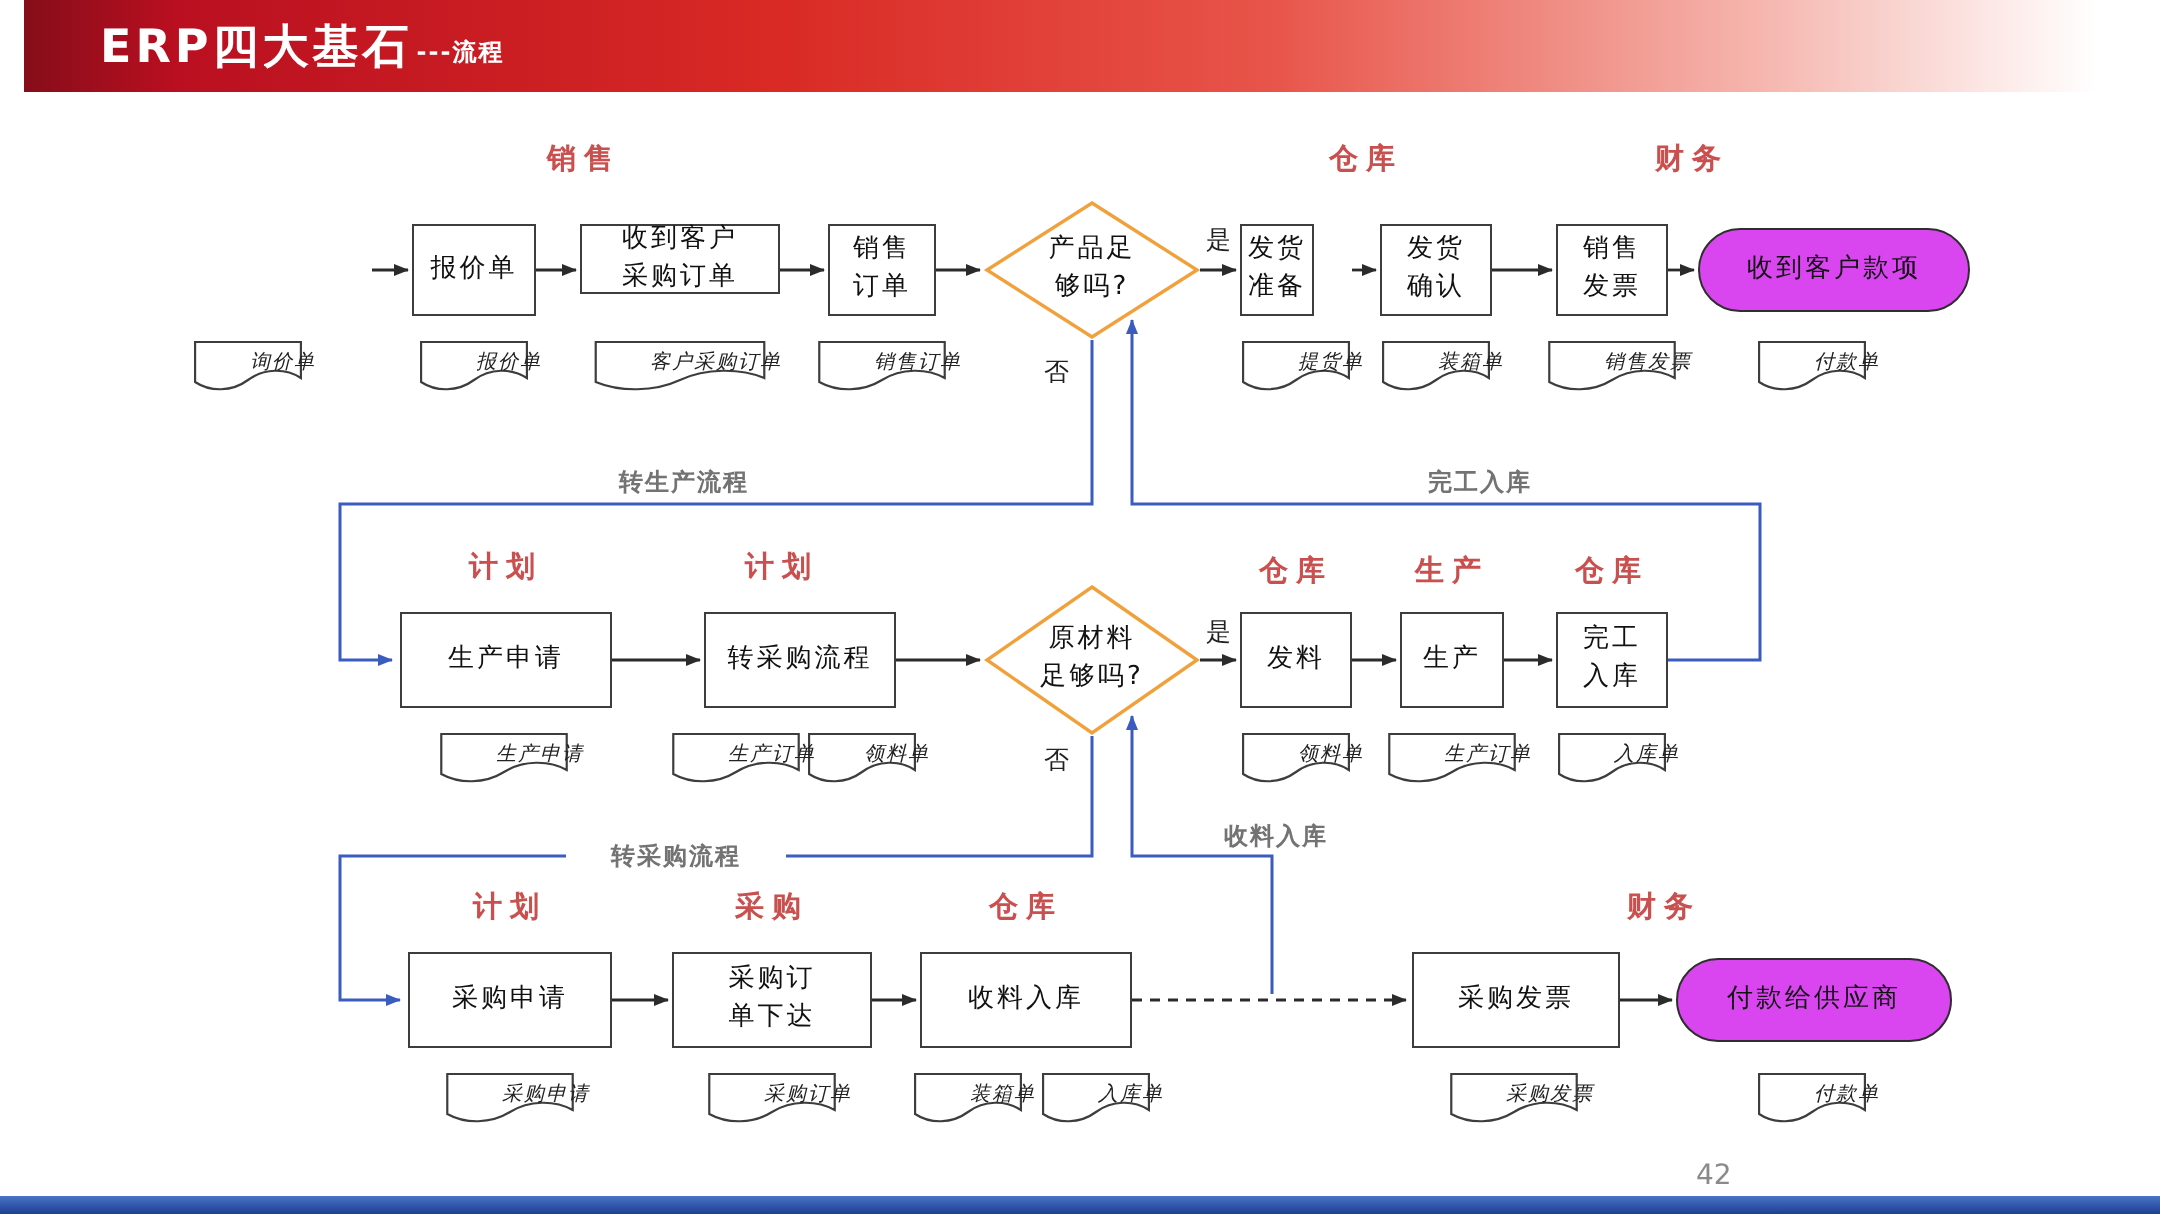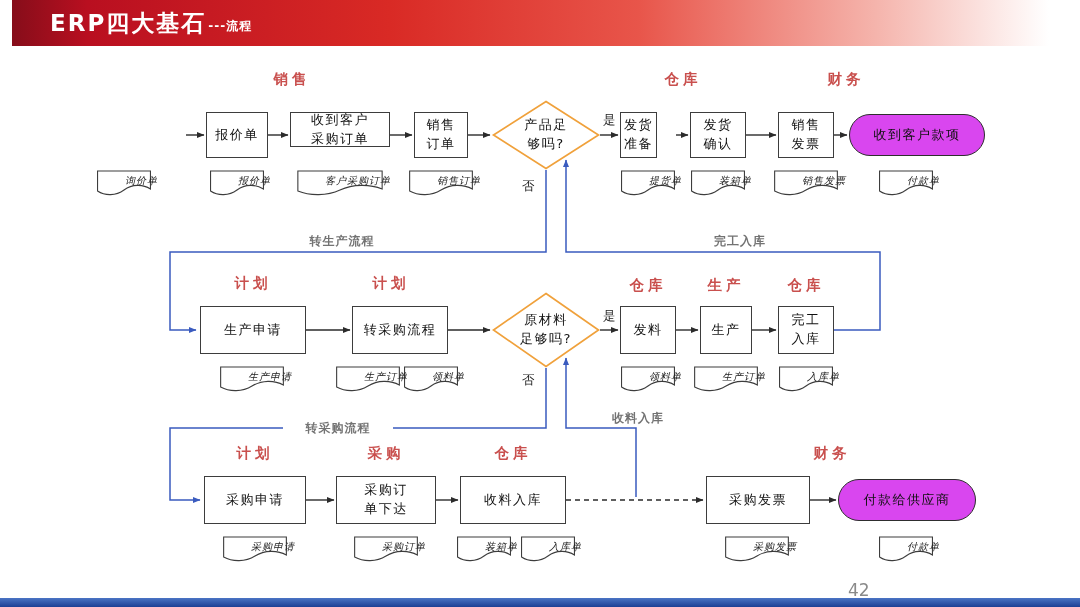--- a/index.html
+++ b/index.html
@@ -29,21 +29,21 @@
   .bluelabel{position:absolute;width:110px;text-align:center;color:#737373;font-weight:bold;
              font-size:12px;letter-spacing:1px;background:#fff;}
   .yesno{position:absolute;font-size:12.5px;color:#222;}
   
   .doc{position:absolute;height:26px;text-align:center;box-sizing:border-box;}
   .doc svg{position:absolute;left:0;top:0;width:100%;height:100%;}
   .doc path{fill:#fff;stroke:#3d3d3d;stroke-width:1.1;}
   .doc .lbl{position:relative;z-index:1;display:block;padding-top:4px;font-size:10px;
             letter-spacing:1px;color:#222;font-style:italic;white-space:nowrap;padding-left:28px;}
   
-  .pagenum{position:absolute;left:848px;top:580px;color:#8a8a8a;font-size:17px;}
+  .pagenum{position:absolute;left:848px;top:580px;color:#8a8a8a;font-size:14px;}
   .bottombar{position:absolute;left:0;bottom:0;width:1080px;height:9px;
              background:linear-gradient(180deg,#4a74c4,#1c3f94);}
 </style>
 </head>
 <body>
 
 <div class="stage">
 
   <div class="titlebar">
     <span class="t-main">ERP四大基石</span>

